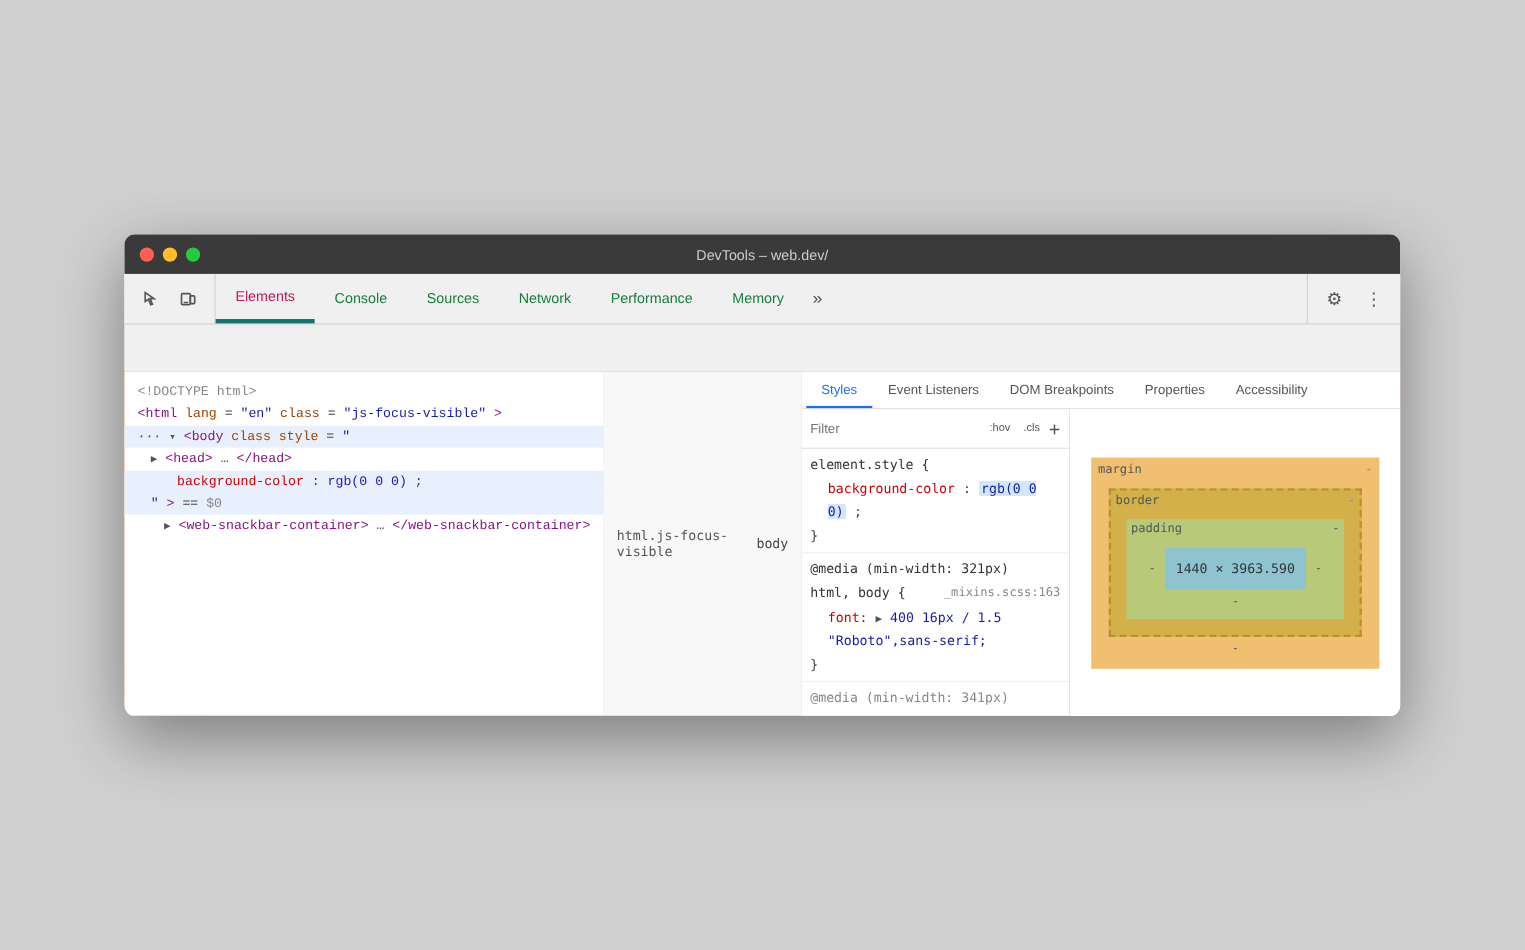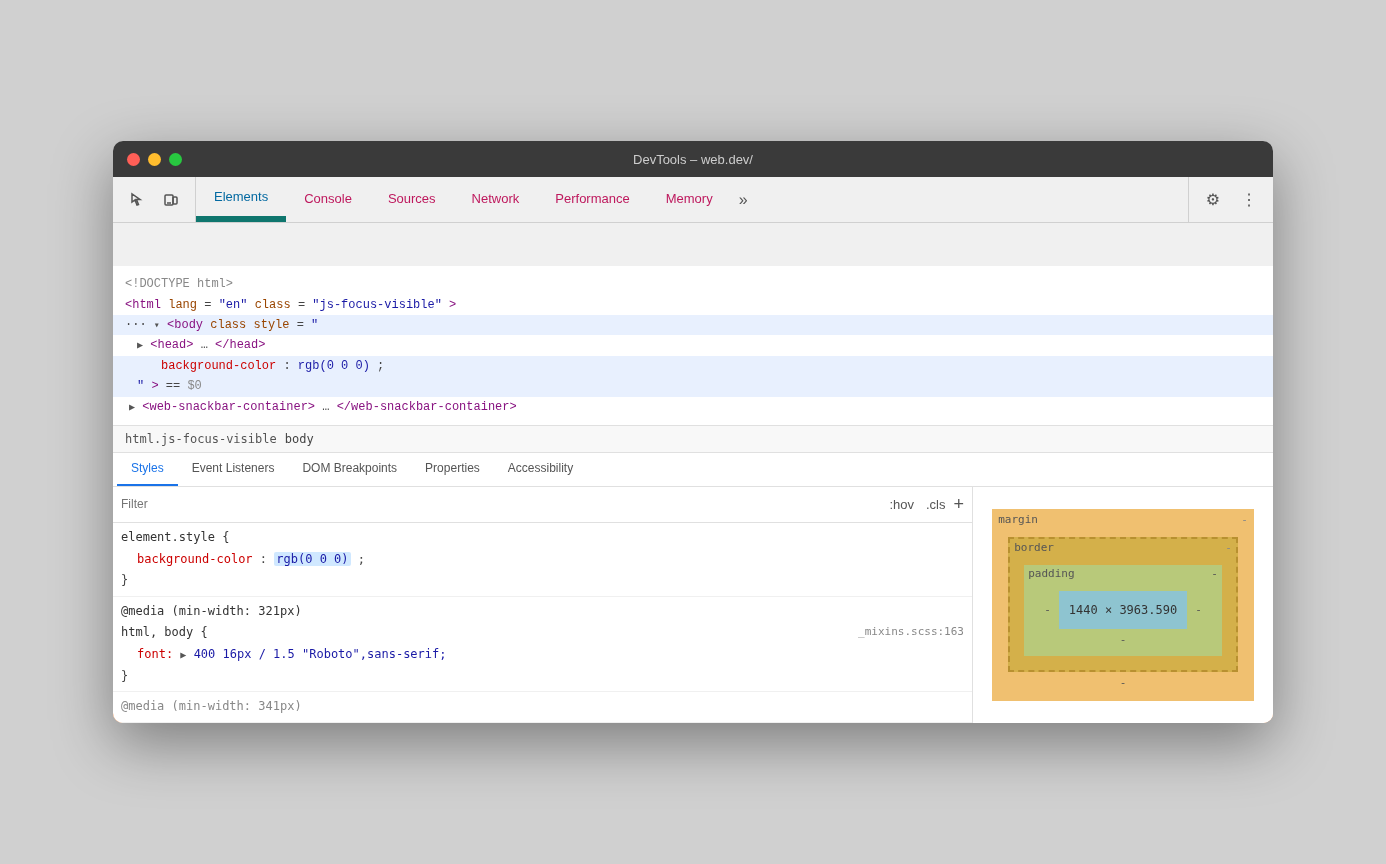--- a/index.html
+++ b/index.html
@@ -78,28 +78,28 @@
     .tabs {
       display: flex;
       align-items: stretch;
       flex: 1;
     }
     .tab {
       padding: 0 18px;
       display: flex;
       align-items: center;
       font-size: 13px;
-      color: #be185d;
+      color: #15803d;
       cursor: pointer;
       border-bottom: 2px solid transparent;
       white-space: nowrap;
     }
     .tab.active {
-      color: #0369a1;
-      border-bottom: 6px solid #0f766e;
+      color: #be185d;
+      border-bottom: 4px solid #0f766e;
     }
     .tabs-overflow {
       display: flex;
       align-items: center;
       padding: 0 8px;
       cursor: pointer;
       font-size: 16px;
       color: #555;
     }
     .toolbar-right {
@@ -119,21 +119,21 @@
       cursor: pointer;
       border-radius: 4px;
       color: #555;
       font-size: 16px;
       border: none;
       background: none;
     }
 
     .main-content {
       display: flex;
-      flex-direction: column;
+      flex-direction: row;
       background: #f97316;
       margin-top: 43px;
     }
 
     
     .dom-tree {
       background: white;
       padding: 8px 0;
       font-family: "SF Mono", "Menlo", "Monaco", "Courier New", monospace;
       font-size: 12px;
@@ -149,21 +149,21 @@
     }
     .color-doctype { color: #888; }
     .color-tag { color: #881280; }
     .color-attr-name { color: #994500; }
     .color-attr-value { color: #1a1aa6; }
     .color-text { color: #444; }
     .color-property { color: #c00; }
     .color-value-special { color: #1a1aa6; }
     .color-dollar { color: #888; }
     .indent1 { padding-left: 24px; }
-    .indent2 { padding-left: 16px; }
+    .indent2 { padding-left: 36px; }
     .indent3 { padding-left: 48px; }
     .triangle { font-size: 10px; color: #555; }
 
     
     .breadcrumb {
       background: #f8f8f8;
       border-bottom: 1px solid #e0e0e0;
       padding: 6px 12px;
       font-family: "SF Mono", "Menlo", monospace;
       font-size: 12px;
@@ -227,21 +227,21 @@
     }
     .filter-input {
       flex: 1;
       border: none;
       outline: none;
       font-size: 12px;
       background: transparent;
       color: #333;
     }
     .filter-btn {
-      font-size: 13px;
+      font-size: 10px;
       color: #555;
       cursor: pointer;
       padding: 2px 4px;
       border-radius: 3px;
       border: none;
       background: none;
     }
     .filter-add {
       font-size: 18px;
       color: #555;

